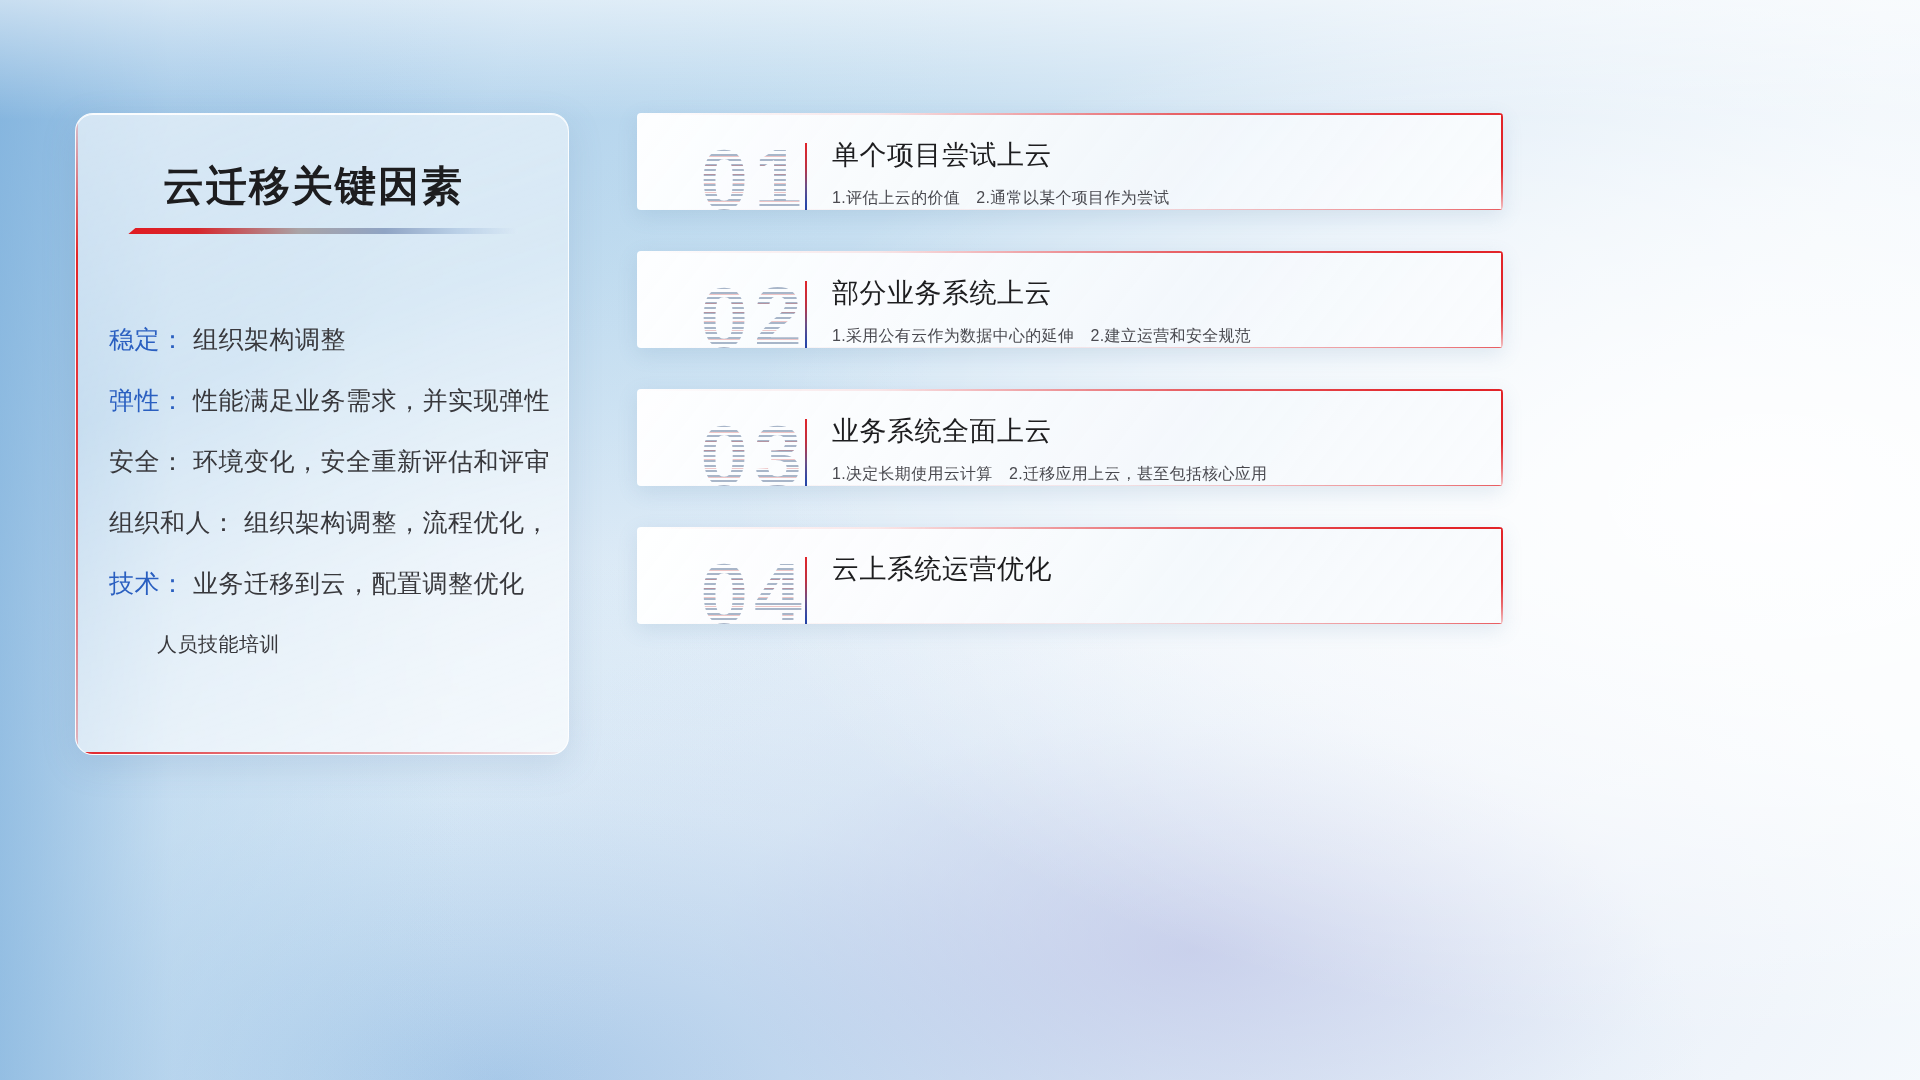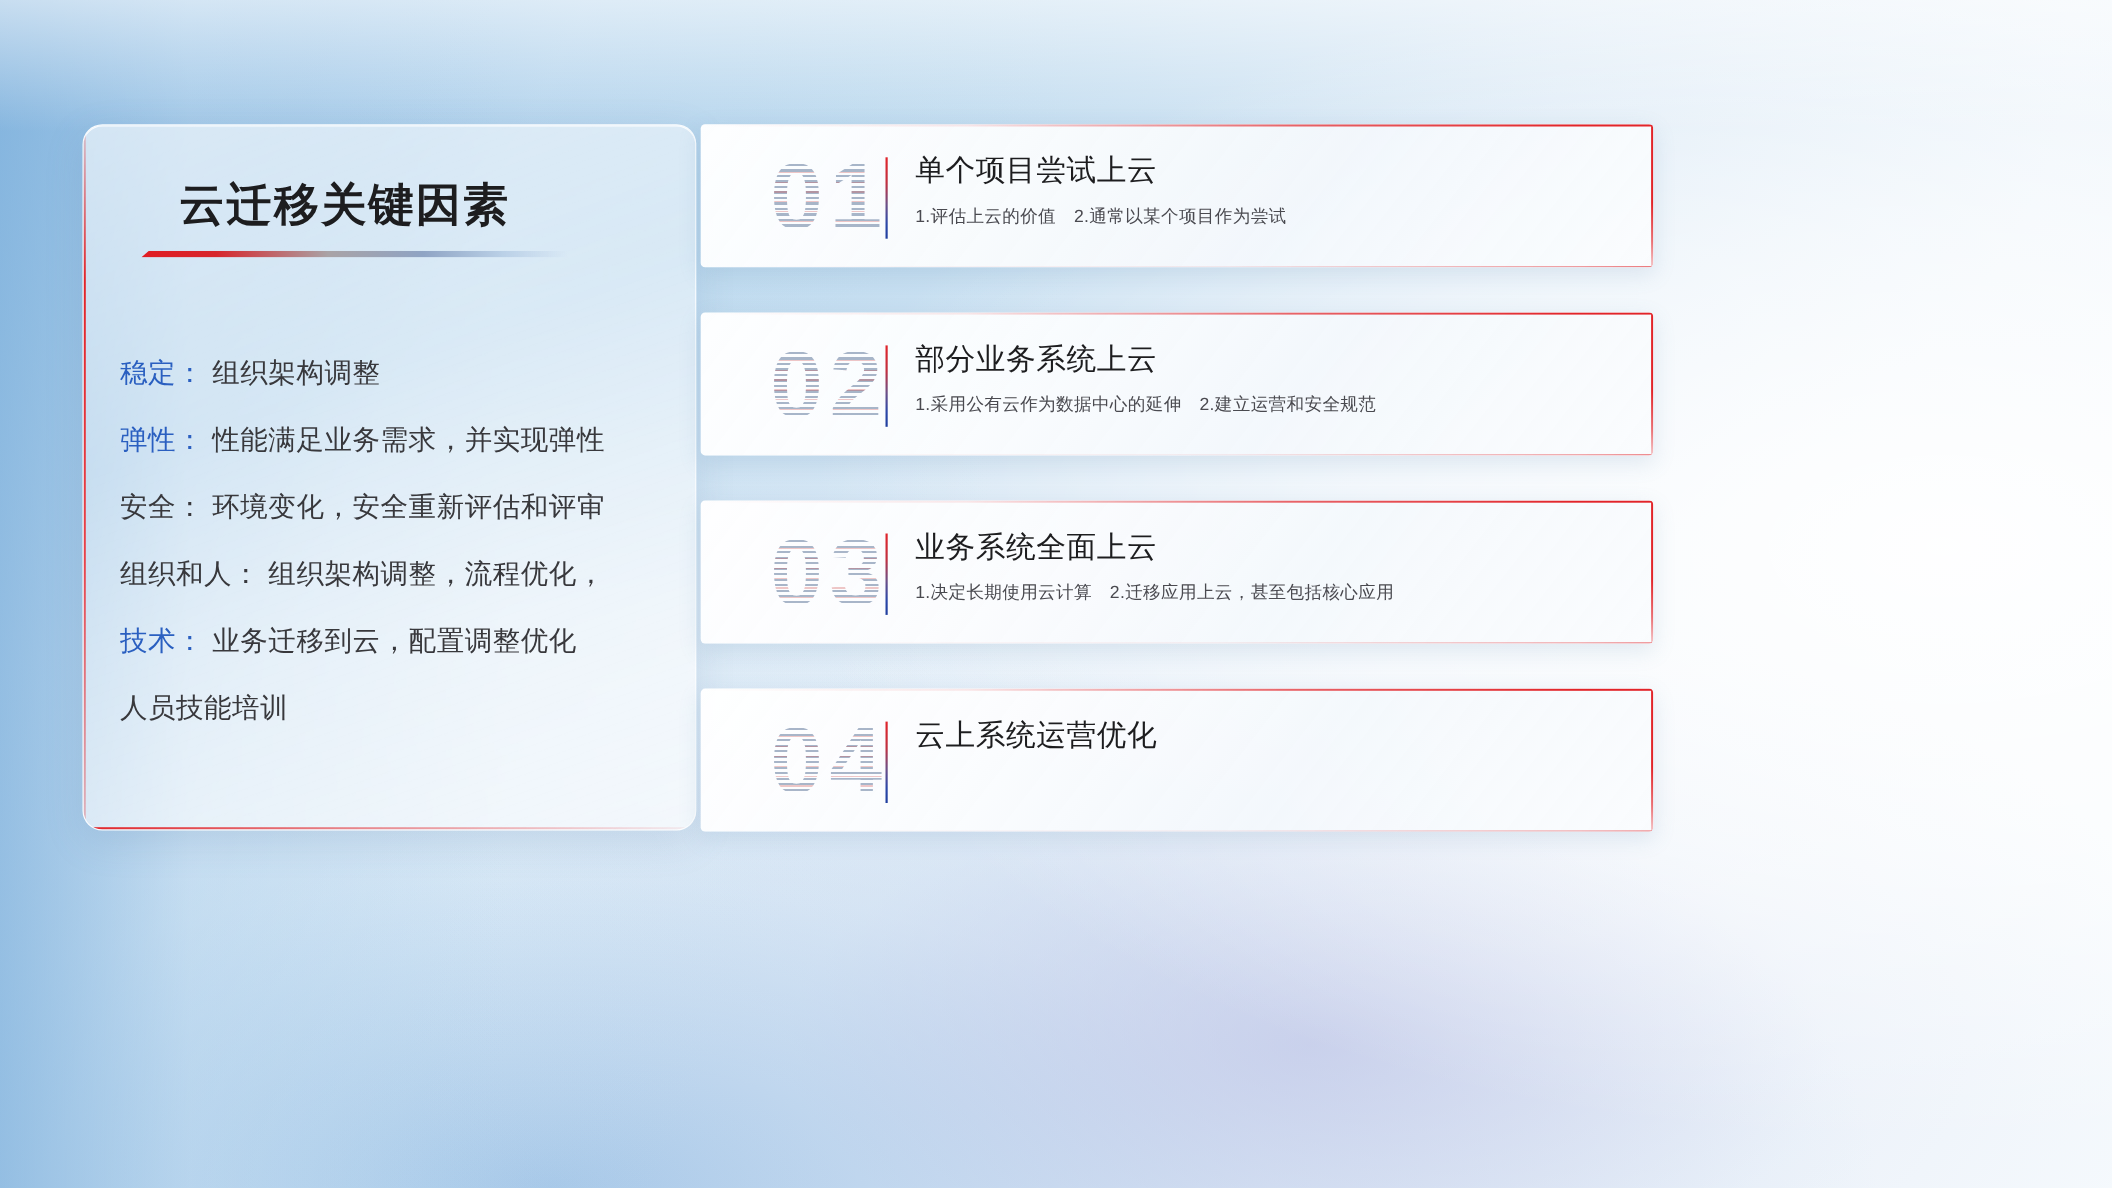--- a/index.html
+++ b/index.html
@@ -53,21 +53,21 @@
   .bg-edge-top {
     position: absolute; left:0; right:0; top:0; height: 120px;
     background: linear-gradient(180deg, rgba(255,255,255,0.55) 0%, rgba(255,255,255,0) 100%);
   }
 
   
   .left-card {
     position: absolute;
     left: 75px;
     top: 113px;
-    width: 558px;
+    width: 494px;
     height: 642px;
     border-radius: 18px;
     background: linear-gradient(160deg, rgba(255,255,255,0.60) 0%, rgba(255,255,255,0.42) 38%, rgba(255,255,255,0.68) 100%);
     border: 1px solid rgba(255,255,255,0.85);
     box-shadow: 0 10px 34px rgba(90,130,170,0.18), inset 0 1px 0 rgba(255,255,255,0.9);
     backdrop-filter: blur(2px);
     overflow: hidden;
   }
   .left-card .accent-left {
     position: absolute;
@@ -113,36 +113,37 @@
     font-size: 25px;
     line-height: 61px;
     color: #38383c;
     white-space: nowrap;
     letter-spacing: 0.5px;
   }
   .factor-row .k        { color: #38383c; }
   .factor-row .k.blue   { color: #2a5fc0; }
   .factor-row .v        { color: #38383c; }
   .factor-cont {
-    font-size: 25px;
+    font-size: 20px;
     line-height: 61px;
     color: #38383c;
     letter-spacing: 0.5px;
+    margin-left: 48px;
   }
 
   
   .steps {
     position: absolute;
     left: 637px;
     top: 113px;
     width: 866px;
   }
   .step {
     position: relative;
-    height: 130px;
+    height: 97px;
     margin-bottom: 41px;
     border-radius: 4px;
     background: linear-gradient(128deg,
                 rgba(255,255,255,0.97) 0%,
                 rgba(252,253,254,0.93) 32%,
                 rgba(244,248,252,0.90) 62%,
                 rgba(250,252,254,0.96) 100%);
     box-shadow: 0 6px 20px rgba(96,134,175,0.16);
     overflow: hidden;
     padding-left: 40px;

